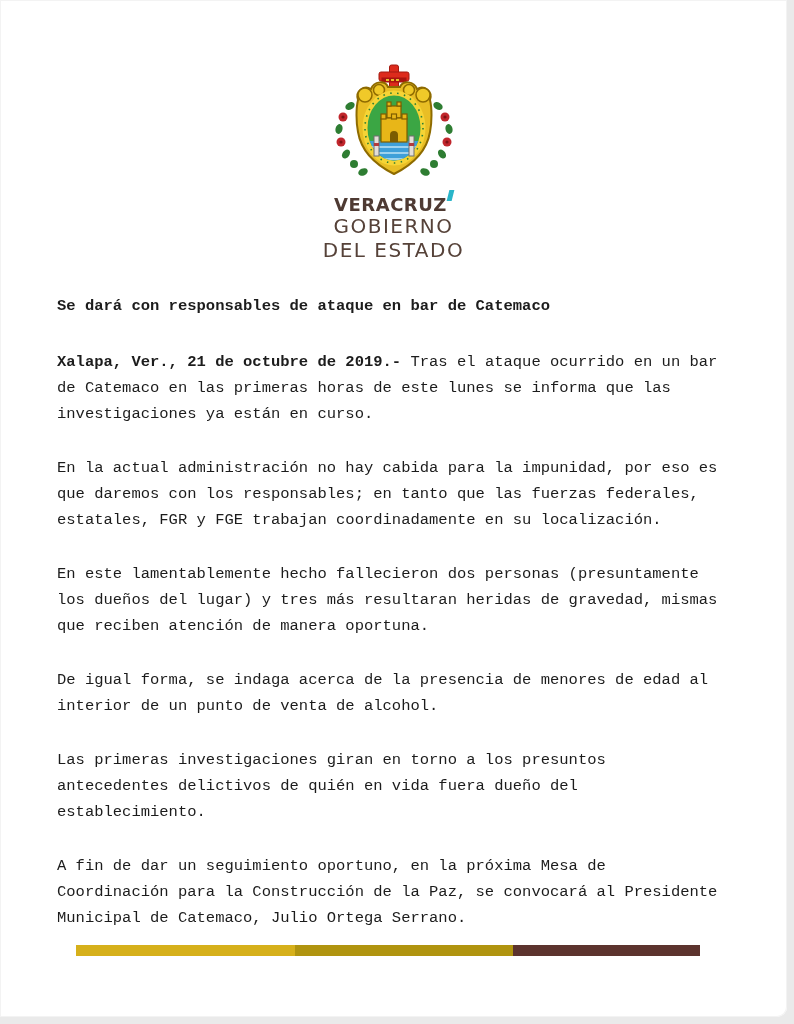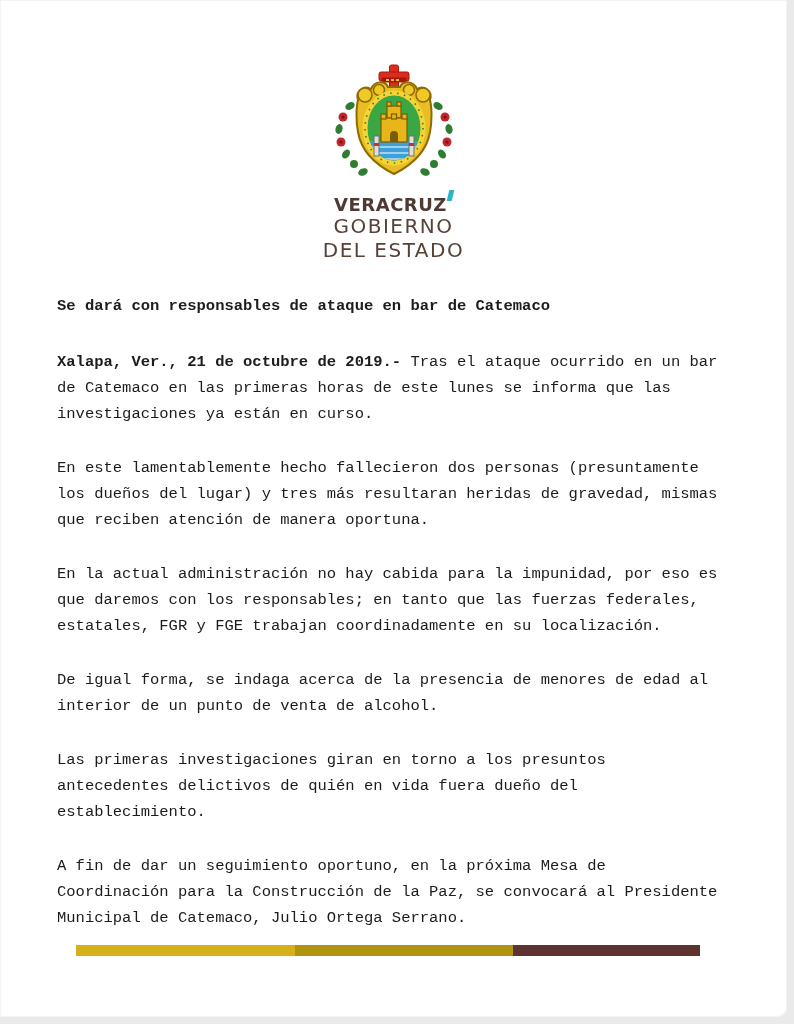--- a/index.html
+++ b/index.html
@@ -173,26 +173,26 @@
 
     <div class="headline">Se dará con responsables de ataque en bar de Catemaco</div>
 
     <p>
       <span class="lead">Xalapa, Ver., 21 de octubre de 2019.-</span>
       <span>Tras el ataque ocurrido en un bar de Catemaco en las primeras horas de este lunes se informa que las investigaciones ya están en curso.</span>
     </p>
 
     <p>
       <span class="lead"></span>
+      <span>En la actual administración no hay cabida para la impunidad, por eso es que daremos con los responsables; en tanto que las fuerzas federales, estatales, FGR y FGE trabajan coordinadamente en su localización.</span>
+    </p>
+
+    <p>
+      <span class="lead"></span>
       <span>En este lamentablemente hecho fallecieron dos personas (presuntamente los dueños del lugar) y tres más resultaran heridas de gravedad, mismas que reciben atención de manera oportuna.</span>
-    </p>
-
-    <p>
-      <span class="lead"></span>
-      <span>En la actual administración no hay cabida para la impunidad, por eso es que daremos con los responsables; en tanto que las fuerzas federales, estatales, FGR y FGE trabajan coordinadamente en su localización.</span>
     </p>
 
     <p>
       <span class="lead"></span>
       <span>De igual forma, se indaga acerca de la presencia de menores de edad al interior de un punto de venta de alcohol.</span>
     </p>
 
     <p>
       <span class="lead"></span>
       <span>Las primeras investigaciones giran en torno a los presuntos antecedentes delictivos de quién en vida fuera dueño del establecimiento.</span>

